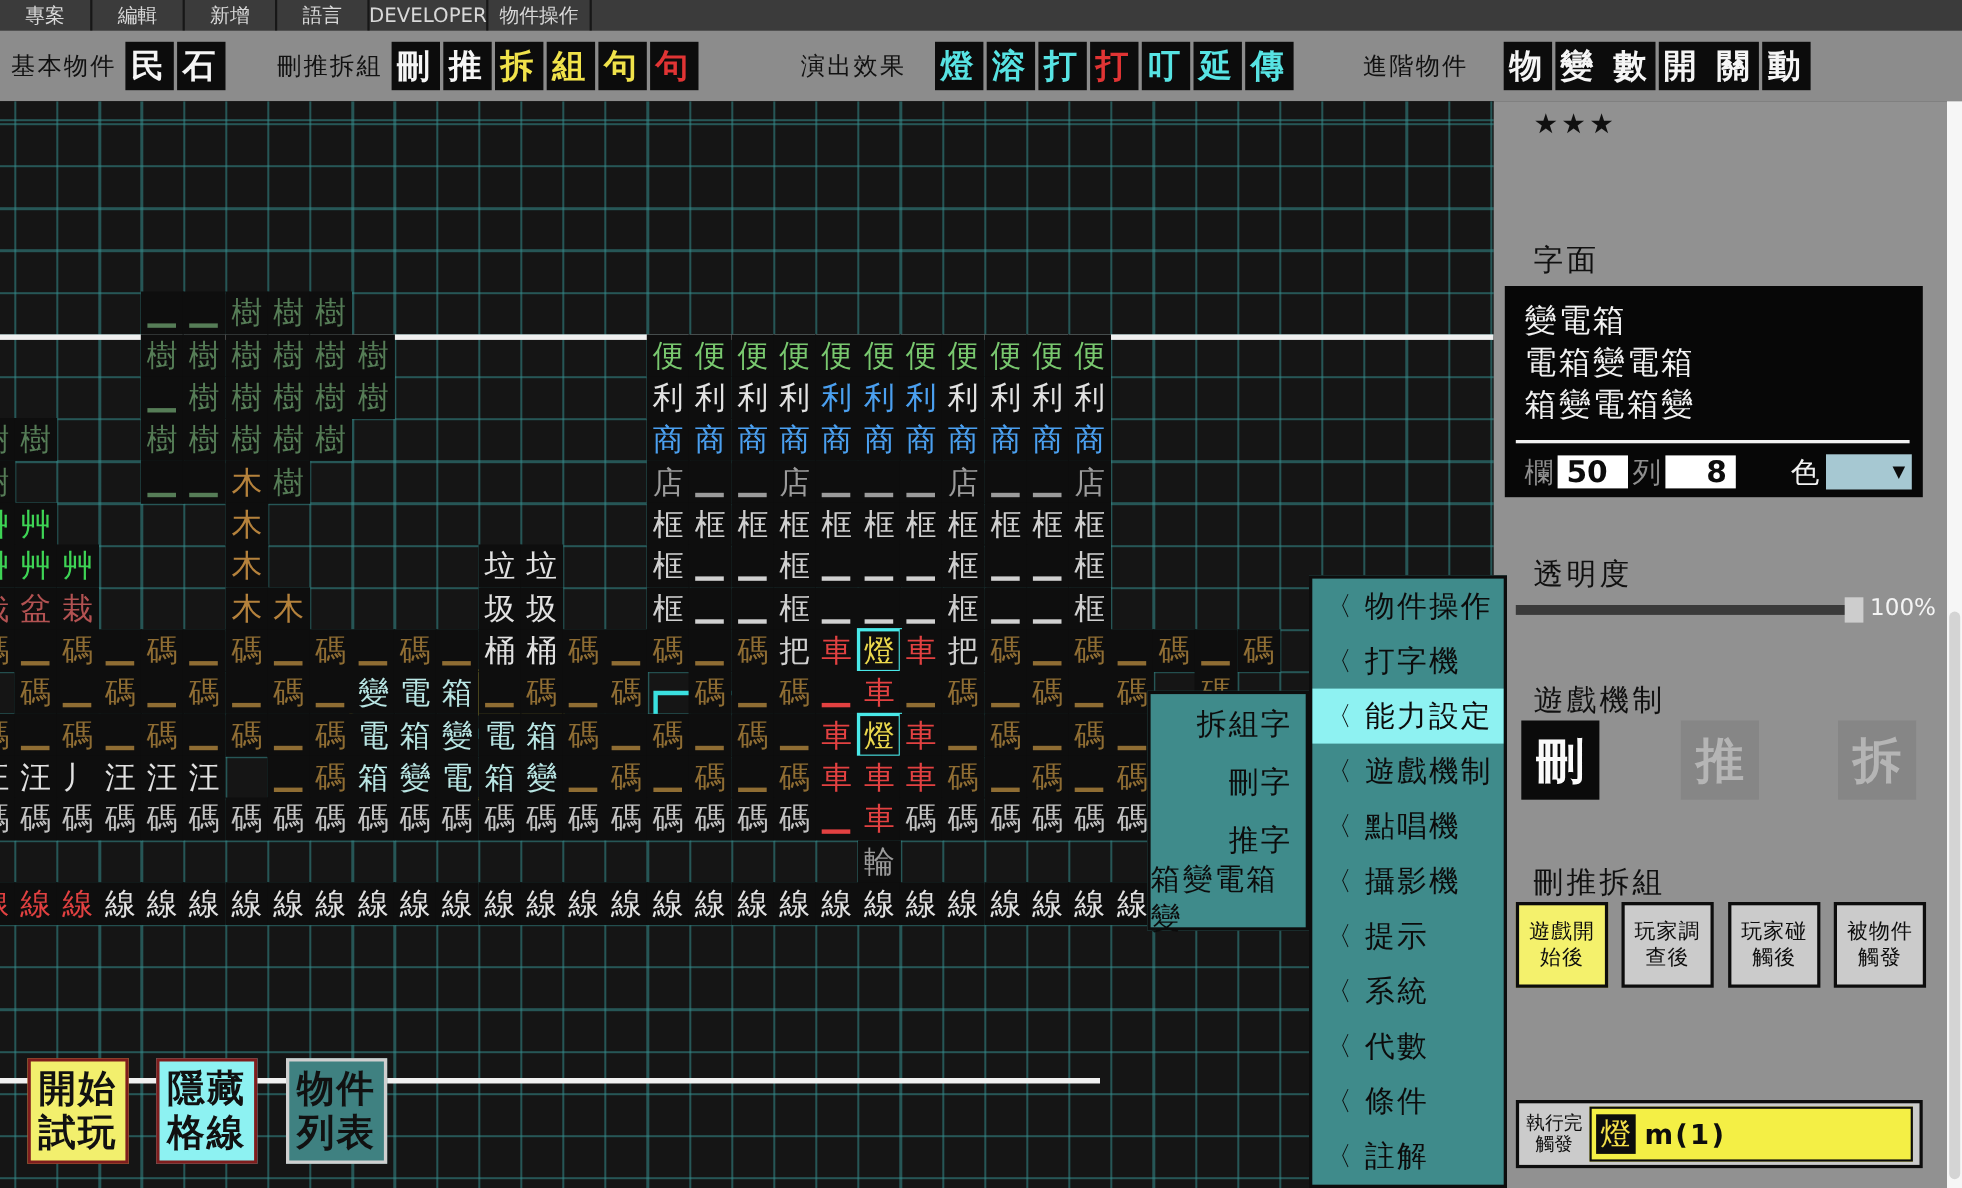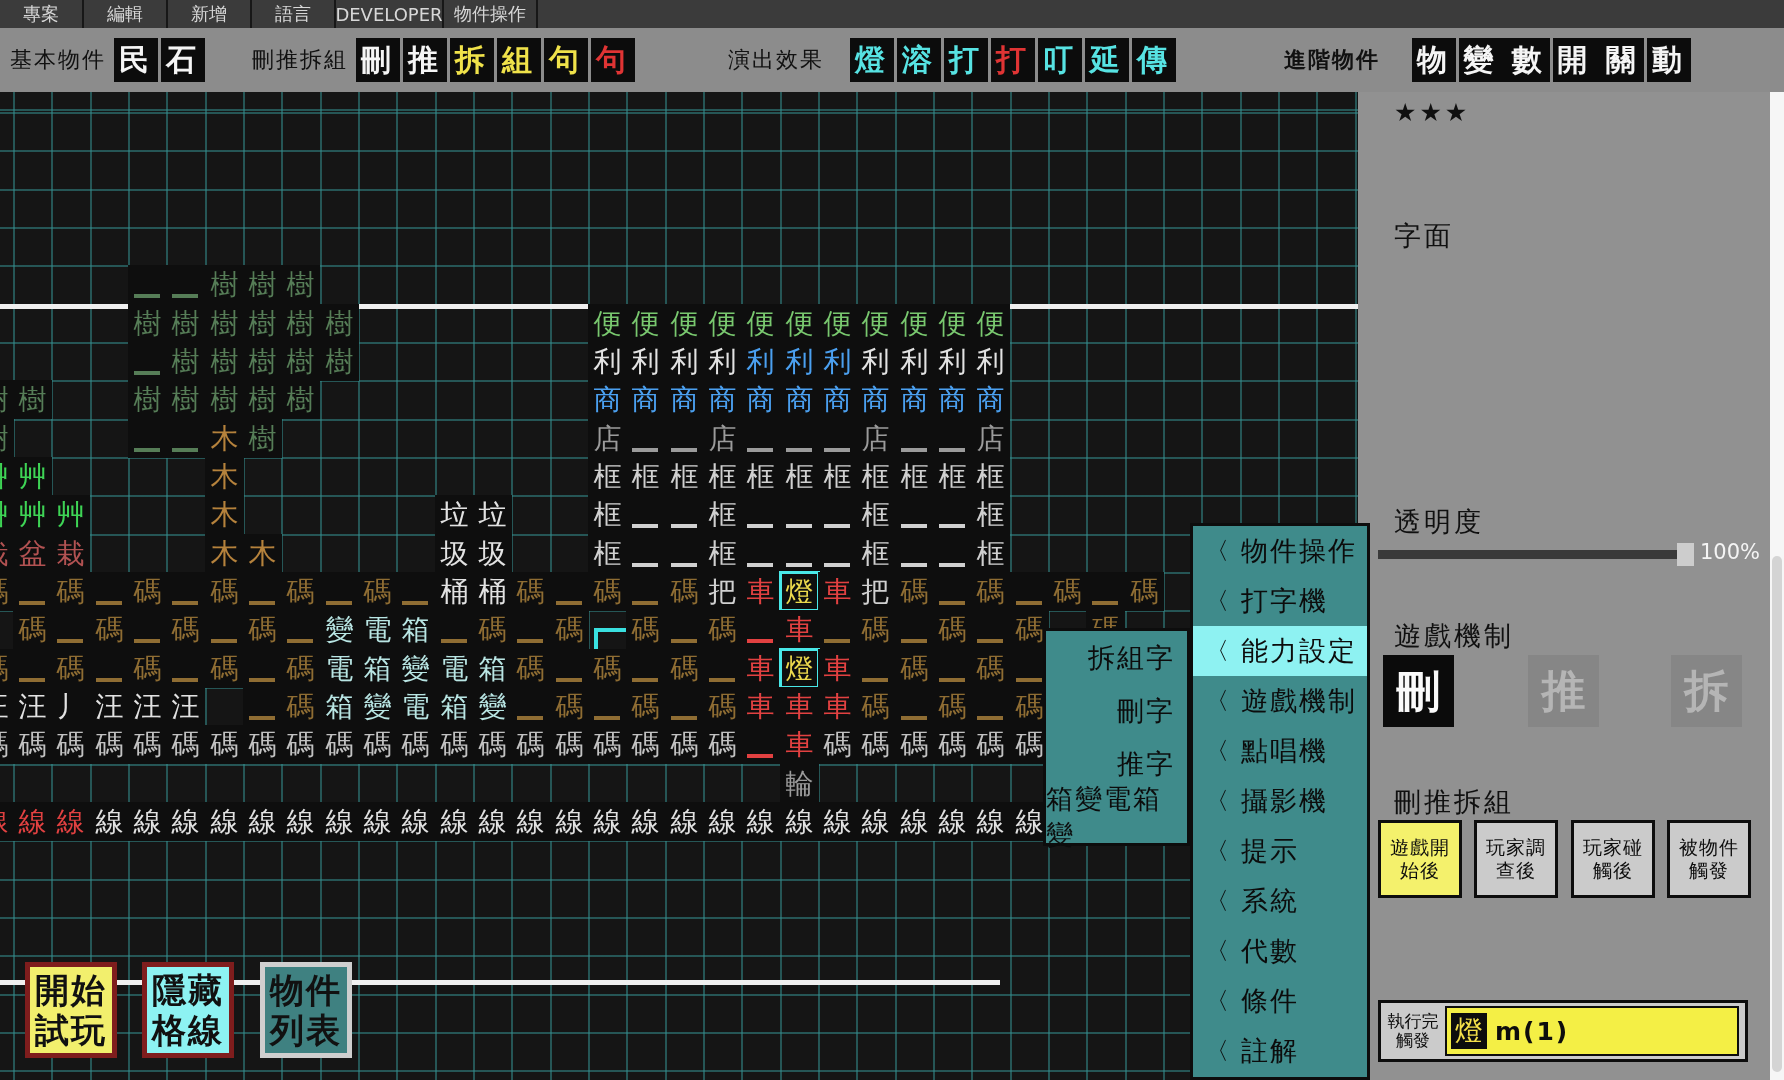--- a/index.html
+++ b/index.html
@@ -23,21 +23,21 @@
         background-image:
           repeating-linear-gradient(90deg, rgba(52,140,140,.55) 0 2px, transparent 2px 38.33px),
           repeating-linear-gradient(180deg, rgba(52,140,140,.55) 0 2px, transparent 2px 38.33px);
         background-position:13px 0,0 20px;}
   .cell{position:absolute;width:39px;height:39px;background:#0e0e0e;display:flex;
         align-items:center;justify-content:center;font-size:28px;line-height:39px;cursor:pointer;}
   .ucell{position:absolute;width:39px;height:39px;background:#0e0e0e;cursor:pointer;}
   .ubar{position:absolute;left:6px;bottom:6px;width:26px;height:4px;}
   .lampbox{outline:3px solid #49e8e8;outline-offset:-2px;}
   #wires{position:absolute;left:0;top:0;pointer-events:none;}
-  .play-btn{position:absolute;width:92px;height:96px;border:5px solid #7f1d1d;box-sizing:border-box;
+  .play-btn{position:absolute;width:92px;height:96px;border:3px solid #7f1d1d;box-sizing:border-box;
         display:flex;flex-direction:column;align-items:center;justify-content:center;
         font-size:34px;font-weight:bold;color:#111;line-height:40px;cursor:pointer;letter-spacing:2px;}
   
   #word-menu{position:absolute;left:1043px;top:628px;width:147px;height:218px;background:#3f8b8b;
         border:3px solid #0d0d0d;box-sizing:border-box;z-index:5;}
   .wm-item{height:53px;display:flex;align-items:center;justify-content:flex-end;
         padding-right:12px;color:#0c0c0c;font-size:27px;letter-spacing:2px;cursor:pointer;}
   #cat-menu{position:absolute;left:1190px;top:523px;width:180px;height:557px;background:#3f8b8b;
         border:3px solid #0d0d0d;box-sizing:border-box;z-index:5;overflow:hidden;}
   .cm-item{height:50px;display:flex;align-items:center;padding-left:12px;color:#0c0c0c;
@@ -109,21 +109,21 @@
     <div class="tb-btn" style="color: rgb(240, 226, 74);">句</div>
     <div class="tb-btn" style="color: rgb(224, 52, 52);">句</div>
     <div class="tb-label" style="margin-left: 90px; margin-right: 26px;">演出效果</div>
     <div class="tb-btn" style="color: rgb(87, 227, 227);">燈</div>
     <div class="tb-btn" style="color: rgb(87, 227, 227);">溶</div>
     <div class="tb-btn" style="color: rgb(87, 227, 227);">打</div>
     <div class="tb-btn" style="color: rgb(224, 52, 52);">打</div>
     <div class="tb-btn" style="color: rgb(87, 227, 227);">叮</div>
     <div class="tb-btn" style="color: rgb(87, 227, 227);">延</div>
     <div class="tb-btn" style="color: rgb(87, 227, 227);">傳</div>
-    <div class="tb-label" style="margin-left: 105px; margin-right: 32px; font-weight: bold;">進階物件</div>
+    <div class="tb-label" style="margin-left: 60px; margin-right: 32px;">進階物件</div>
     <div class="tb-btn" style="color: rgb(245, 245, 245);">物</div>
     <div class="tb-btn" style="color: rgb(245, 245, 245); min-width: 91px;">變 數</div>
     <div class="tb-btn" style="color: rgb(245, 245, 245); min-width: 91px;">開 關</div>
     <div class="tb-btn" style="color: rgb(245, 245, 245);">動</div>
   </div>
 
 <div id="canvas">
   <div id="grid"></div>
   <svg id="wires" width="1358" height="988">
     <rect x="0" y="212" width="1358" height="5" fill="#f0f0f0"></rect>
@@ -623,20 +623,36 @@
     </div>
     <div class="cm-item">
       <span class="chev">〈</span>
       <span>註解</span>
     </div>
   </div>
 
 <div id="panel">
   <div id="stars">★★★</div>
   <div class="p-label" style="top:126px">字面</div>
+  <div id="face-box">
+    <div id="face-text">變電箱
+電箱變電箱
+箱變電箱變</div>
+    <div id="face-sep"></div>
+    <div id="face-row">
+      <span class="face-dim" style="margin-left:8px">欄</span>
+      <span class="face-input" style="width:64px;margin-left:4px">50</span>
+      <span class="face-dim" style="margin-left:4px">列</span>
+      <span class="face-input" style="width:64px;margin-left:4px;justify-content:flex-end">8</span>
+      <span class="face-wht" style="margin-left:auto;margin-right:6px">色</span>
+      <div id="color-dd">
+        <span>▼</span>
+      </div>
+    </div>
+  </div>
   <div class="p-label" style="top:412px">透明度</div>
   <div id="op-slider">
     <div id="op-handle"></div>
   </div>
   <div id="op-value">100%</div>
   <div class="p-label" style="top:526px">遊戲機制</div>
   <div id="playable-buttons">
       <div class="pb on" style="left: 25px;">刪</div>
       <div class="pb off" style="left: 170px;">推</div>
       <div class="pb off" style="left: 313px;">拆</div>

